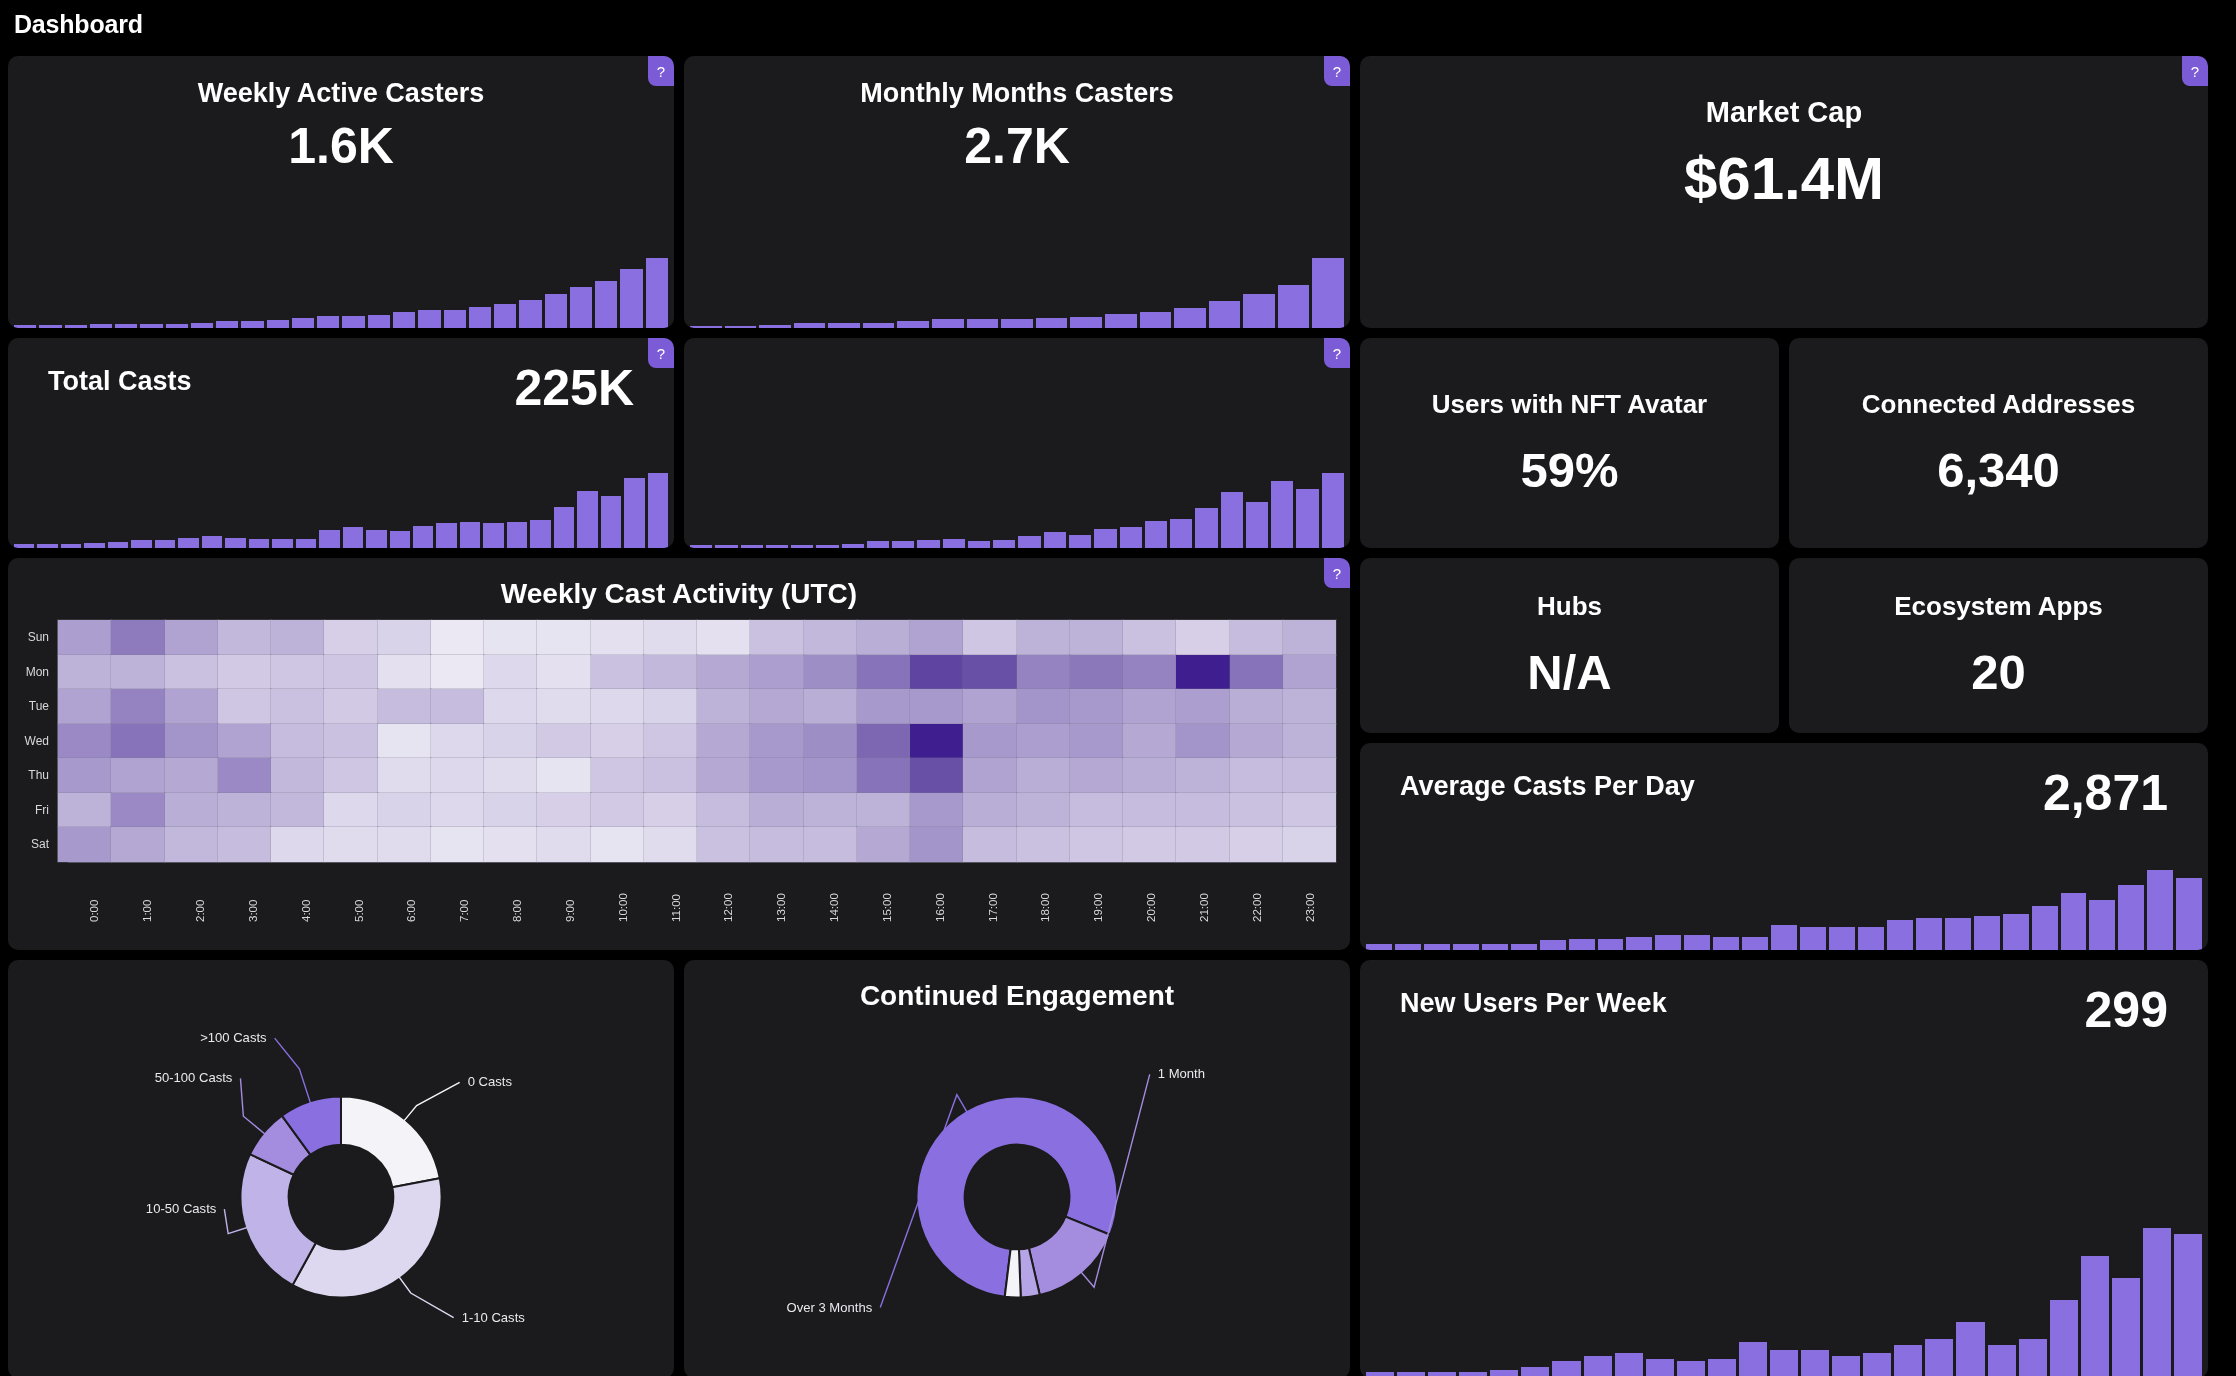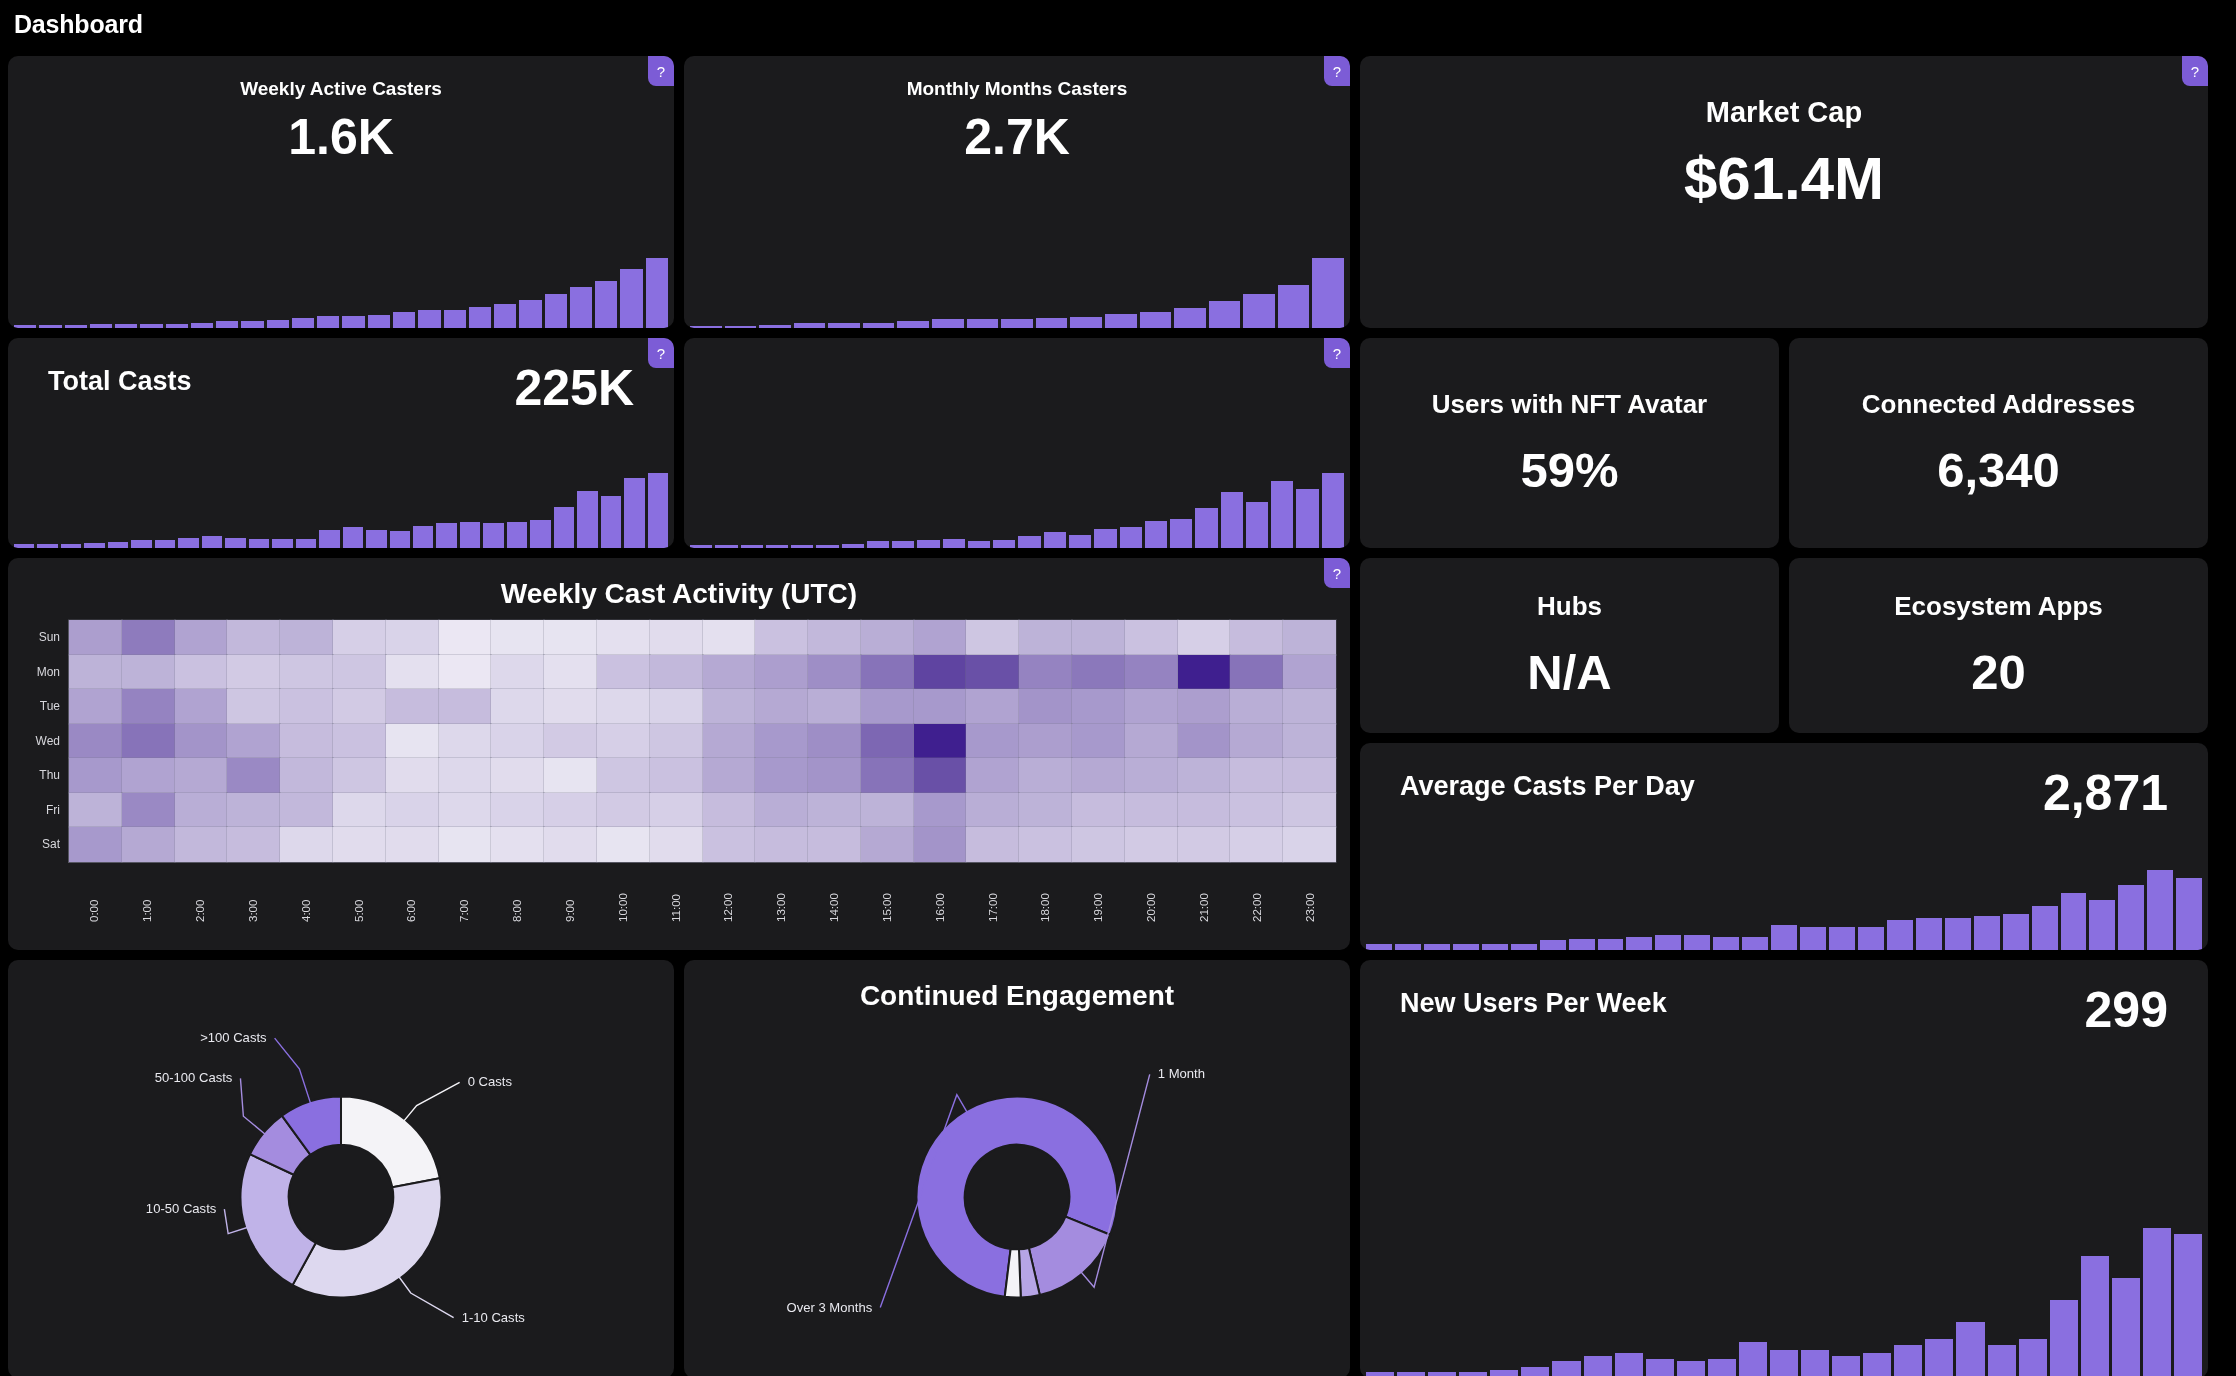--- a/index.html
+++ b/index.html
@@ -45,21 +45,21 @@
     font-size: 15px;
     display: flex; align-items: center; justify-content: center;
     z-index: 5;
     cursor: pointer;
   }
 
   
   .stat-centered { display: flex; flex-direction: column; align-items: center; }
   .stat-centered .stat-title {
     margin-top: 22px;
-    font-size: 19px; font-weight: bold; color: #ffffff; text-align: center;
+    font-size: 27px; font-weight: bold; color: #ffffff; text-align: center;
   }
   .stat-centered .stat-value {
     margin-top: 12px;
     font-size: 50px; font-weight: bold; color: #ffffff; line-height: 1;
   }
 
   
   .stat-row {
     display: flex; align-items: flex-start; justify-content: space-between;
     padding: 28px 40px 0 40px;
@@ -87,21 +87,21 @@
   .kpi .kpi-value { margin-top: 22px; font-size: 49px; font-weight: bold; color: #fff; }
 
   
   .heat-title {
     text-align: center; margin-top: 20px;
     font-size: 28px; font-weight: bold; color: #ffffff;
   }
   .heat-wrap { position: absolute; left: 0; top: 62px; right: 14px; bottom: 0; }
   .heat-body { display: flex; }
   .heat-ylabels {
-    width: 60px; display: flex; flex-direction: column;
+    width: 49px; display: flex; flex-direction: column;
   }
   .heat-ylabels div {
     height: 34.5px; display: flex; align-items: center; justify-content: flex-end;
     padding-right: 8px;
     font-size: 12px; color: #d8d8dd;
   }
   .heat-grid {
     flex: 1;
     display: grid;
     grid-template-columns: repeat(24, 1fr);

